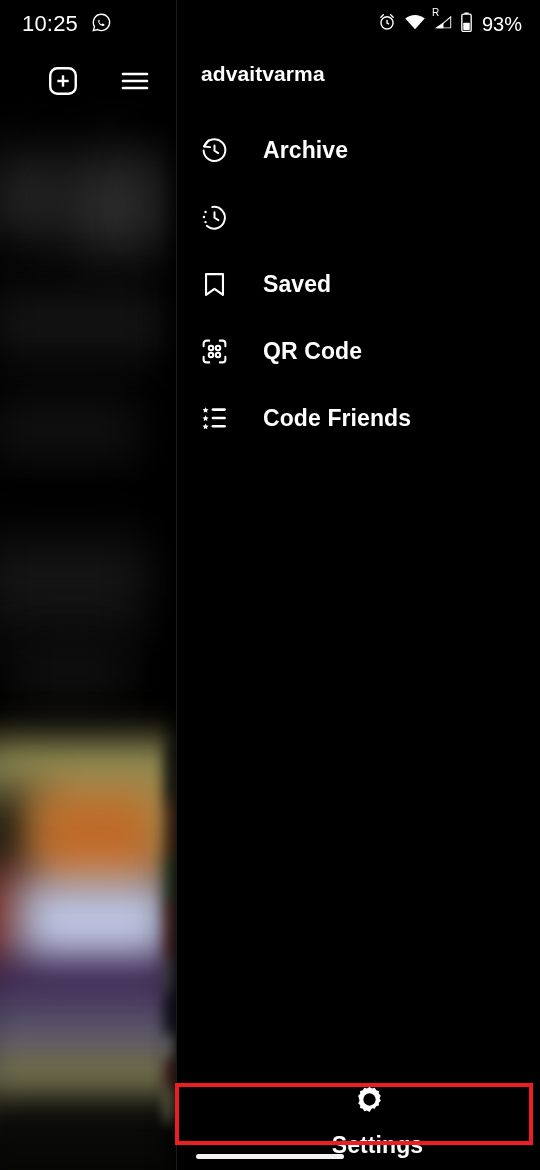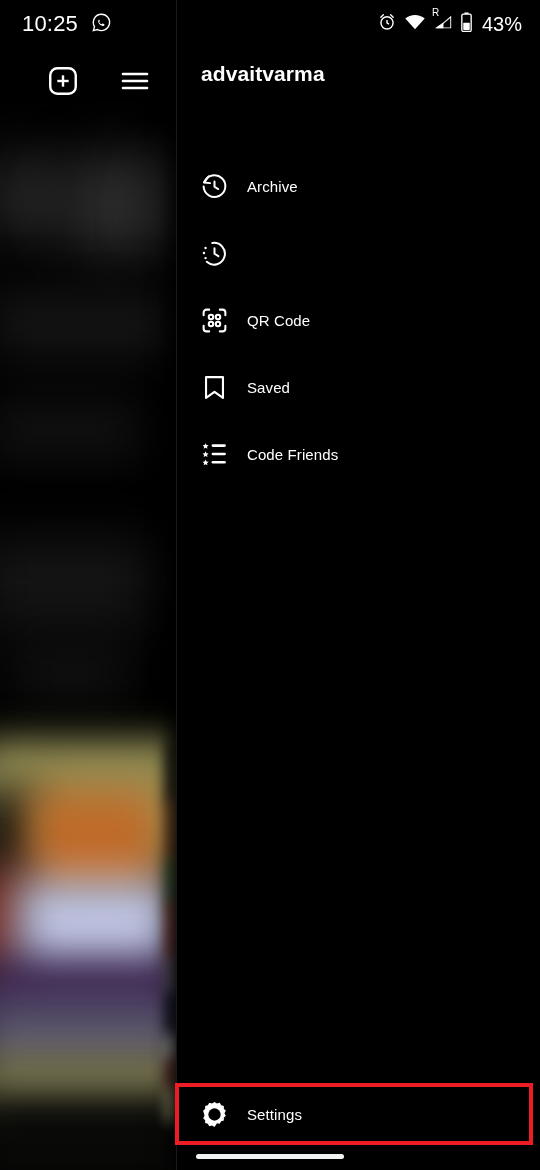--- a/index.html
+++ b/index.html
@@ -83,21 +83,21 @@
     z-index:5;
   }
 
   
   #drawer {
     position:absolute; left:176px; top:0; width:364px; height:1170px;
     background:#000;
     box-shadow:-9px 0 16px rgba(0,0,0,.85);
     border-left:1px solid #1b1b1b;
     z-index:30;
-    display:flex; flex-direction:column;gap:36px;
+    display:flex; flex-direction:column;
   }
   #drawer-username {
     color:#fff;
     font-size:21px;
     font-weight:700;
     letter-spacing:.1px;
     padding:62px 0 0 24px;
   }
   #menu-list { margin-top:31px; }
   .menu-row {
@@ -106,23 +106,24 @@
     padding-left:22px;
     gap:17px;
   }
   .menu-icon {
     width:31px; height:31px;
     display:flex; align-items:center; justify-content:center;
     flex:0 0 31px;
   }
   .menu-label {
     color:#fff;
-    font-size:15px;
-    font-weight:400;
+    font-size:23px;
+    font-weight:700;
     letter-spacing:.1px;
+    margin-left:16px;
   }
 
   #spacer { flex:1 1 auto; }
 
   
   #settings-wrap {
     position:relative;
     margin:0 0 26px 0;
   }
   #settings-highlight {
@@ -131,21 +132,21 @@
     width:358px; height:62px;
     border:4px solid #ee1d25;
     pointer-events:none;
     z-index:2;
   }
   #settings-row {
     display:flex; align-items:center;
     height:60px;
     padding-left:22px;
     gap:17px;
-    position:relative; z-index:1;
+    position:relative; z-index:1;flex-direction:column;
   }
 
   
   #home-indicator {
     position:absolute;
     left:50%; transform:translateX(-50%);
     bottom:11px;
     width:148px; height:5px;
     border-radius:4px;
     background:#f2f2f2;
@@ -238,21 +239,21 @@
         </svg>
         <span style="position:absolute;left:-1px;top:-5px;font-size:10px;color:#fff;line-height:1;">R</span>
       </span>
       <span>
         <svg width="13" height="20" viewBox="0 0 13 21">
           <rect x="4.2" y="0.4" width="4.6" height="1.8" rx="0.5" fill="#fff"></rect>
           <rect x="1.6" y="2.2" width="9.8" height="18.2" rx="1.6" fill="none" stroke="#fff" stroke-width="1.4"></rect>
           <rect x="3.1" y="11.4" width="6.8" height="7.6" rx="0.8" fill="#fff"></rect>
         </svg>
       </span>
-      <span id="battery-pct">43%</span>
+      <span id="battery-pct">93%</span>
     </div>
   </div>
 
   <div id="drawer">
 
     <div id="drawer-username">advaitvarma</div>
 
     <div id="menu-list">
 
       <div class="menu-row">
@@ -269,49 +270,49 @@
       <div class="menu-row">
         <span class="menu-icon">
           <svg width="29" height="29" viewBox="0 0 24 24" fill="none" stroke="#fff" stroke-width="1.65" stroke-linecap="round" stroke-linejoin="round">
             <path d="M10.2 3.3A9 9 0 1 1 5.6 18.9"></path>
             <circle cx="4.6" cy="7.4" r="1" fill="#fff" stroke="none"></circle>
             <circle cx="3.3" cy="11.6" r="1" fill="#fff" stroke="none"></circle>
             <circle cx="4.6" cy="15.8" r="1" fill="#fff" stroke="none"></circle>
             <polyline points="12,7.6 12,12.2 15.2,14.2"></polyline>
           </svg>
         </span>
+      </div>
+
+      <div class="menu-row">
+        <span class="menu-icon">
+          <svg width="29" height="29" viewBox="0 0 24 24" fill="none" stroke="#fff" stroke-width="1.75" stroke-linecap="round" stroke-linejoin="round">
+            <path d="M5 3.4h14v17.2l-7-5-7 5z"></path>
+          </svg>
+        </span>
+        <span class="menu-label">Saved</span>
       </div>
 
       <div class="menu-row">
         <span class="menu-icon">
           <svg width="29" height="29" viewBox="0 0 24 24" fill="none" stroke="#fff" stroke-width="1.7" stroke-linecap="round" stroke-linejoin="round">
             <path d="M3 7.6V5.4A2.4 2.4 0 0 1 5.4 3h2.2"></path>
             <path d="M16.4 3h2.2A2.4 2.4 0 0 1 21 5.4v2.2"></path>
             <path d="M21 16.4v2.2A2.4 2.4 0 0 1 18.6 21h-2.2"></path>
             <path d="M7.6 21H5.4A2.4 2.4 0 0 1 3 18.6v-2.2"></path>
             <circle cx="9.1" cy="9.1" r="1.85"></circle>
             <circle cx="14.9" cy="9.1" r="1.85"></circle>
             <circle cx="9.1" cy="14.9" r="1.85"></circle>
             <circle cx="14.9" cy="14.9" r="1.85"></circle>
           </svg>
         </span>
         <span class="menu-label">QR Code</span>
       </div>
 
       <div class="menu-row">
         <span class="menu-icon">
-          <svg width="29" height="29" viewBox="0 0 24 24" fill="none" stroke="#fff" stroke-width="1.75" stroke-linecap="round" stroke-linejoin="round">
-            <path d="M5 3.4h14v17.2l-7-5-7 5z"></path>
-          </svg>
-        </span>
-        <span class="menu-label">Saved</span>
-      </div>
-
-      <div class="menu-row">
-        <span class="menu-icon">
           <svg width="29" height="29" viewBox="0 0 24 24">
             <g fill="#fff">
               <path d="M4.6 2.6l.75 1.6 1.75.2-1.3 1.2.35 1.73L4.6 6.5 3.05 7.33 3.4 5.6 2.1 4.4l1.75-.2z"></path>
               <path d="M4.6 9.4l.75 1.6 1.75.2-1.3 1.2.35 1.73L4.6 13.3l-1.55.83.35-1.73-1.3-1.2 1.75-.2z"></path>
               <path d="M4.6 16.2l.75 1.6 1.75.2-1.3 1.2.35 1.73-1.55-.83-1.55.83.35-1.73-1.3-1.2 1.75-.2z"></path>
               <rect x="9.6" y="3.6" width="11.8" height="2.1" rx="1.05"></rect>
               <rect x="9.6" y="10.5" width="11.8" height="2.1" rx="1.05"></rect>
               <rect x="9.6" y="17.4" width="11.8" height="2.1" rx="1.05"></rect>
             </g>
           </svg>

